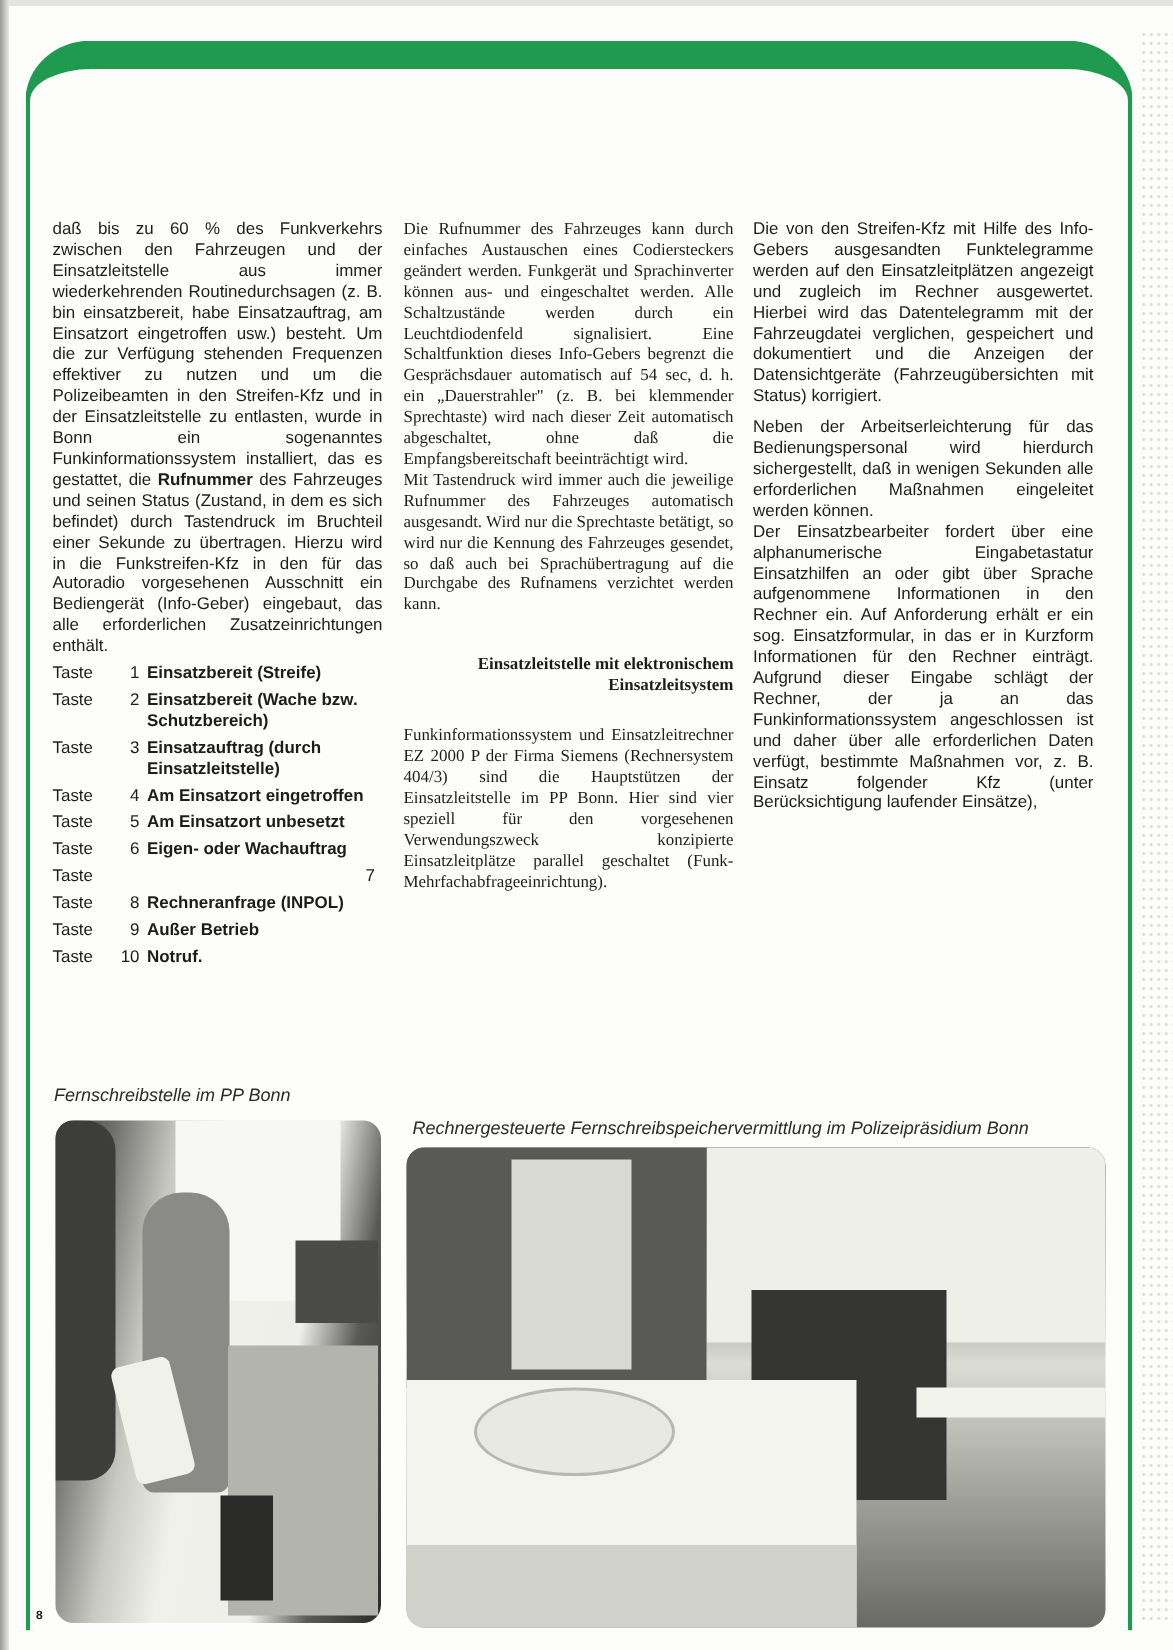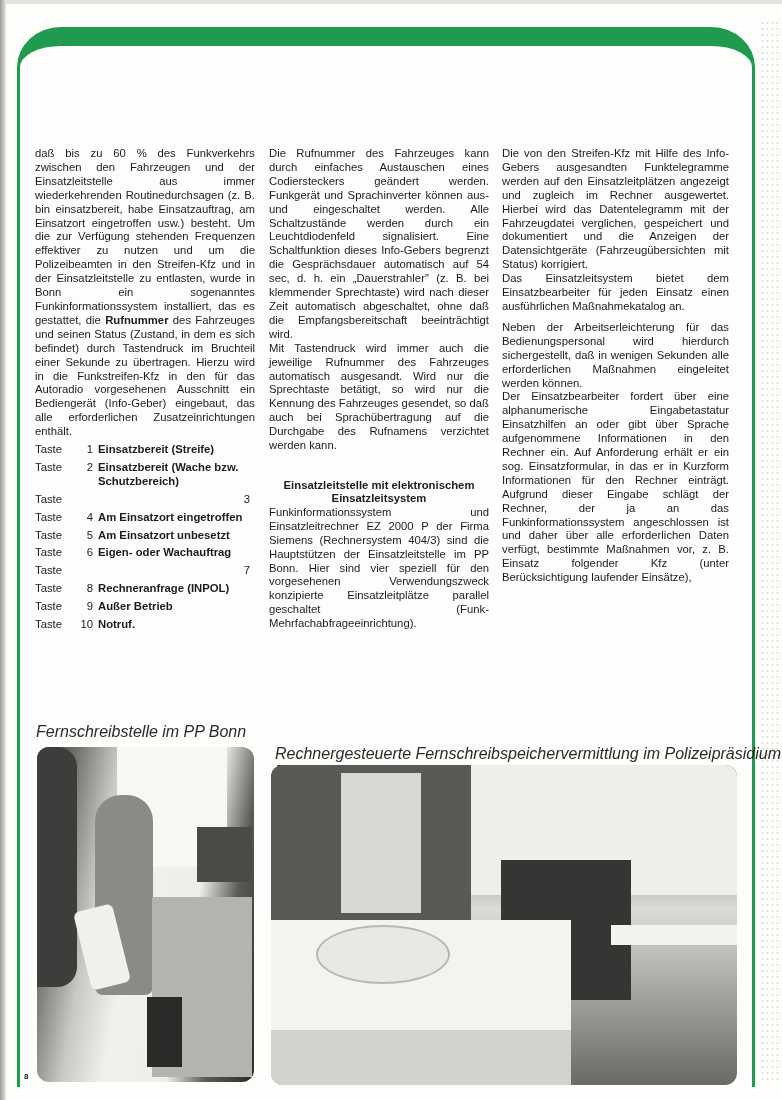--- a/index.html
+++ b/index.html
@@ -32,37 +32,37 @@
     background-size: 5px 6px;
     opacity: 0.5;
   }
   .col {
     position: absolute; top: 147px;
     font-size: 11.3px; line-height: 13.9px;
     text-align: justify;
   }
   .col p { margin: 0; }
   .col1 { left: 35px; width: 220px; }
-  .col2 { left: 269px; width: 220px; }
+  .col2 { left: 269px; width: 220px; font-family: Liberation Serif, serif; }
   .col3 { left: 502px; width: 227px; }
   .gap { height: 7px; }
   b { font-weight: bold; }
   .keys { margin-top: 4px; }
   .key-row {
     display: flex; margin-bottom: 4px; text-align: left; justify-content: space-between;
   }
   .key-label { width: 40px; flex: none; }
   .key-num { width: 18px; flex: none; text-align: right; padding-right: 5px; }
   .key-text { flex: 1; font-weight: bold; }
   .heading {
-    font-weight: bold; margin-top: 26px; margin-bottom: 0; text-align: center;
+    font-weight: bold; margin-top: 26px; margin-bottom: 20px; text-align: right;
     line-height: 13.5px;
   }
   .caption {
-    position: absolute; font-style: italic; font-size: 16px;
+    position: absolute; font-style: italic; font-size: 12px;
     color: #2a2a2a;
   }
   .cap1 { left: 36px; top: 723px; }
   .cap2 { left: 275px; top: 745px; }
   .photo {
     position: absolute; overflow: hidden; border-radius: 12px;
   }
   .photo1 {
     left: 37px; top: 747px; width: 217px; height: 335px;
     background: linear-gradient(100deg, #3a3a38 0%, #6d6d6a 14%, #c9c9c4 30%, #f1f1ec 45%, #eeeeea 68%, #5a5a57 82%, #2b2b2a 100%);
@@ -93,20 +93,21 @@
         <span class="key-text">Einsatzbereit (Streife)</span>
       </div>
       <div class="key-row">
         <span class="key-label">Taste</span>
         <span class="key-num">2</span>
         <span class="key-text">Einsatzbereit (Wache bzw. Schutzbereich)</span>
       </div>
       <div class="key-row">
         <span class="key-label">Taste</span>
         <span class="key-num">3</span>
+        <span class="key-text">Einsatzauftrag (durch Einsatzleitstelle)</span>
       </div>
       <div class="key-row">
         <span class="key-label">Taste</span>
         <span class="key-num">4</span>
         <span class="key-text">Am Einsatzort eingetroffen</span>
       </div>
       <div class="key-row">
         <span class="key-label">Taste</span>
         <span class="key-num">5</span>
         <span class="key-text">Am Einsatzort unbesetzt</span>
@@ -140,21 +141,20 @@
 
 <div class="col col2">
   <p>Die Rufnummer des Fahrzeuges kann durch einfaches Austauschen eines Codiersteckers geändert werden. Funkgerät und Sprachinverter können aus- und eingeschaltet werden. Alle Schaltzustände werden durch ein Leuchtdiodenfeld signalisiert. Eine Schaltfunktion dieses Info-Gebers begrenzt die Gesprächsdauer automatisch auf 54 sec, d. h. ein „Dauerstrahler" (z. B. bei klemmender Sprechtaste) wird nach dieser Zeit automatisch abgeschaltet, ohne daß die Empfangsbereitschaft beeinträchtigt wird.</p>
   <p>Mit Tastendruck wird immer auch die jeweilige Rufnummer des Fahrzeuges automatisch ausgesandt. Wird nur die Sprechtaste betätigt, so wird nur die Kennung des Fahrzeuges gesendet, so daß auch bei Sprachübertragung auf die Durchgabe des Rufnamens verzichtet werden kann.</p>
   <div class="heading">Einsatzleitstelle mit elektronischem Einsatzleitsystem</div>
   <p>Funkinformationssystem und Einsatzleitrechner EZ 2000 P der Firma Siemens (Rechnersystem 404/3) sind die Hauptstützen der Einsatzleitstelle im PP Bonn. Hier sind vier speziell für den vorgesehenen Verwendungszweck konzipierte Einsatzleitplätze parallel geschaltet (Funk-Mehrfachabfrageeinrichtung).</p>
 </div>
 
 <div class="col col3">
   <p>Die von den Streifen-Kfz mit Hilfe des Info-Gebers ausgesandten Funktelegramme werden auf den Einsatzleitplätzen angezeigt und zugleich im Rechner ausgewertet. Hierbei wird das Datentelegramm mit der Fahrzeugdatei verglichen, gespeichert und dokumentiert und die Anzeigen der Datensichtgeräte (Fahrzeugübersichten mit Status) korrigiert.</p>
-  <p>Das Einsatzleitsystem bietet dem Einsatzbearbeiter für jeden Einsatz einen ausführlichen Maßnahmekatalog an.</p>
   <div class="gap"></div>
   <p>Neben der Arbeitserleichterung für das Bedienungspersonal wird hierdurch sichergestellt, daß in wenigen Sekunden alle erforderlichen Maßnahmen eingeleitet werden können.</p>
   <p>Der Einsatzbearbeiter fordert über eine alphanumerische Eingabetastatur Einsatzhilfen an oder gibt über Sprache aufgenommene Informationen in den Rechner ein. Auf Anforderung erhält er ein sog. Einsatzformular, in das er in Kurzform Informationen für den Rechner einträgt. Aufgrund dieser Eingabe schlägt der Rechner, der ja an das Funkinformationssystem angeschlossen ist und daher über alle erforderlichen Daten verfügt, bestimmte Maßnahmen vor, z. B. Einsatz folgender Kfz (unter Berücksichtigung laufender Einsätze),</p>
 </div>
 
 <div class="caption cap1">Fernschreibstelle im PP Bonn</div>
 <div class="photo photo1">
   <div class="shape" style="left:80px;top:0;width:110px;height:120px;background:#f7f7f3;"></div>
   <div class="shape" style="left:0;top:0;width:40px;height:240px;background:#3d3d3b;border-radius:0 20px 20px 0;"></div>
   <div class="shape" style="left:58px;top:48px;width:58px;height:200px;background:#8a8a86;border-radius:26px 26px 8px 8px;"></div>

